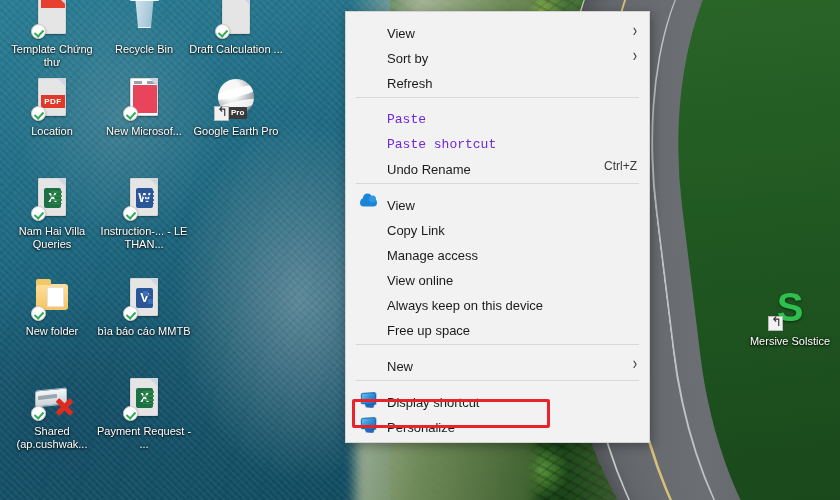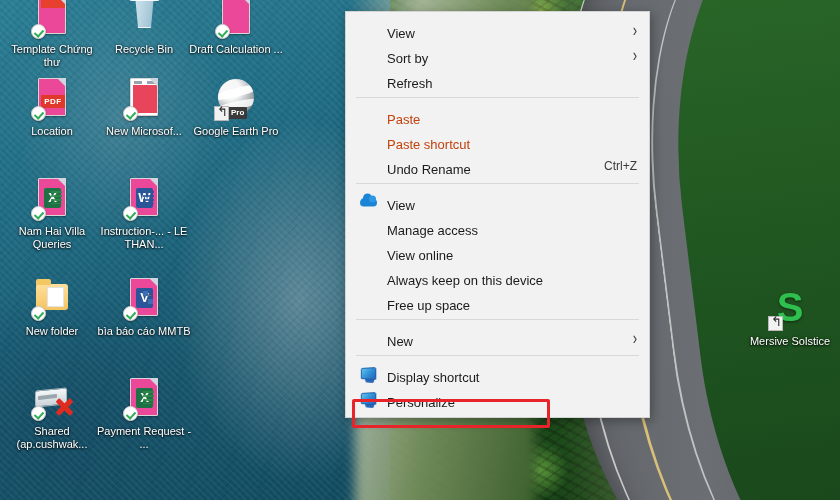--- a/index.html
+++ b/index.html
@@ -136,21 +136,21 @@
     line-height: 13px;
     color: #ffffff;
     text-shadow: 0 1px 2px rgba(0,0,0,.85), 0 0 3px rgba(0,0,0,.7);
     word-wrap: break-word;
   }
 
   
   .doc {
     position: absolute; left: 9px; top: 2px;
     width: 28px; height: 38px;
-    background: #ec4899;
+    background: #e5e5e5;
     border: 1px solid #d6d6d6;
     border-radius: 1px;
     box-shadow: 0 1px 2px rgba(0,0,0,.35);
   }
   .doc::after {
     content: ""; position: absolute; right: -1px; top: -1px;
     border-width: 0 9px 9px 0; border-style: solid;
     border-color: transparent #cfd6dd transparent transparent;
   }
   .doc-tag {
@@ -313,21 +313,21 @@
   }
   .mi {
     position: relative;
     height: 25px;
     display: flex;
     align-items: center;
     padding-left: 41px;
     padding-right: 12px;
     white-space: nowrap;
   }
-  .mi.disabled { color: #c2410c; }
+  .mi.disabled { color: #6d28d9; font-family: Liberation Mono, monospace; }
   .mi .label { flex: 1; margin-top: 8px; }
   .mi .accel { color: #3a3a3a; font-size: 12px; }
   .mi .chev {
     font-size: 13px; color: #3c3c3c;
     transform: scaleY(1.35);
     margin-left: 8px;
   }
   .sep {
     height: 1px;
     background: #d8d8d8;
@@ -563,20 +563,23 @@
 
     <div class="sep"></div>
 
     <div class="mi">
       <span class="mi-ico">
           <span class="cloud"></span>
         </span>
       <span class="label">View</span>
     </div>
     <div class="mi">
+      <span class="label">Copy Link</span>
+    </div>
+    <div class="mi">
       <span class="label">Manage access</span>
     </div>
     <div class="mi">
       <span class="label">View online</span>
     </div>
     <div class="mi">
       <span class="label">Always keep on this device</span>
     </div>
     <div class="mi">
       <span class="label">Free up space</span>

